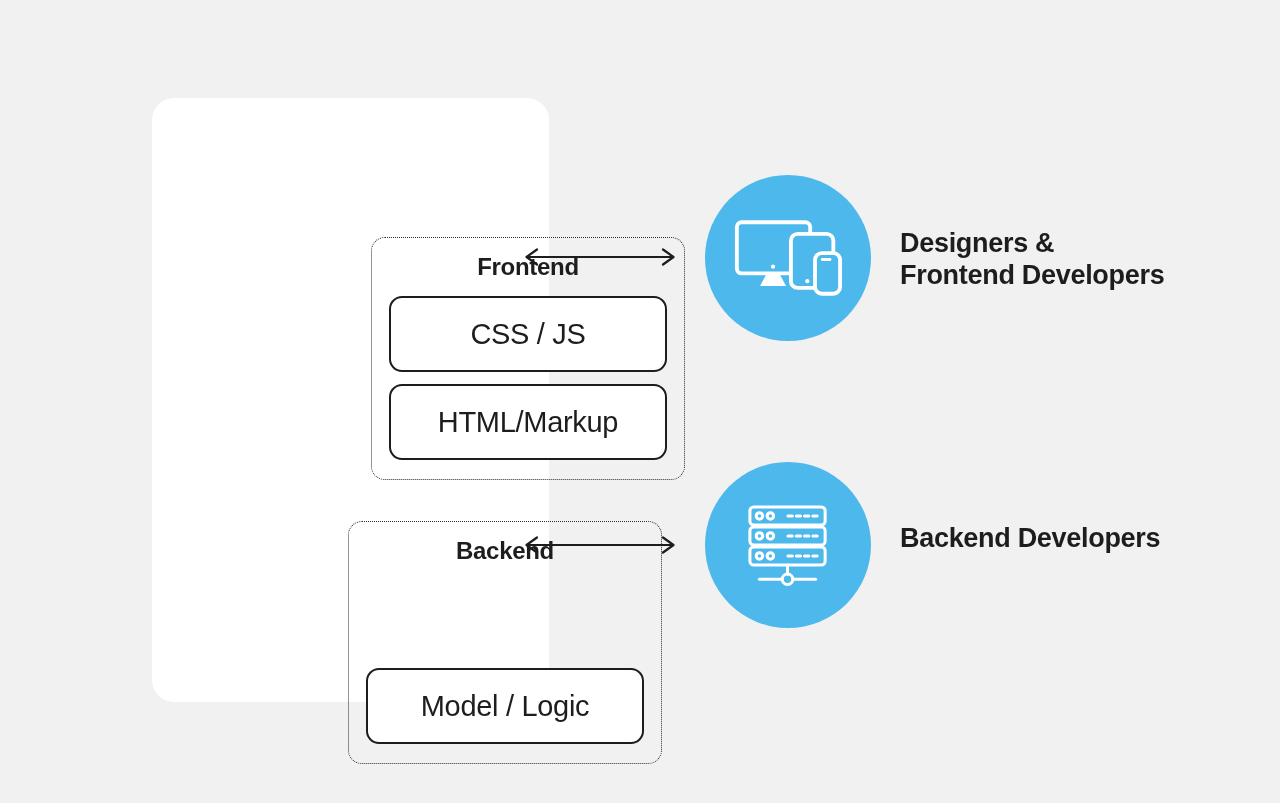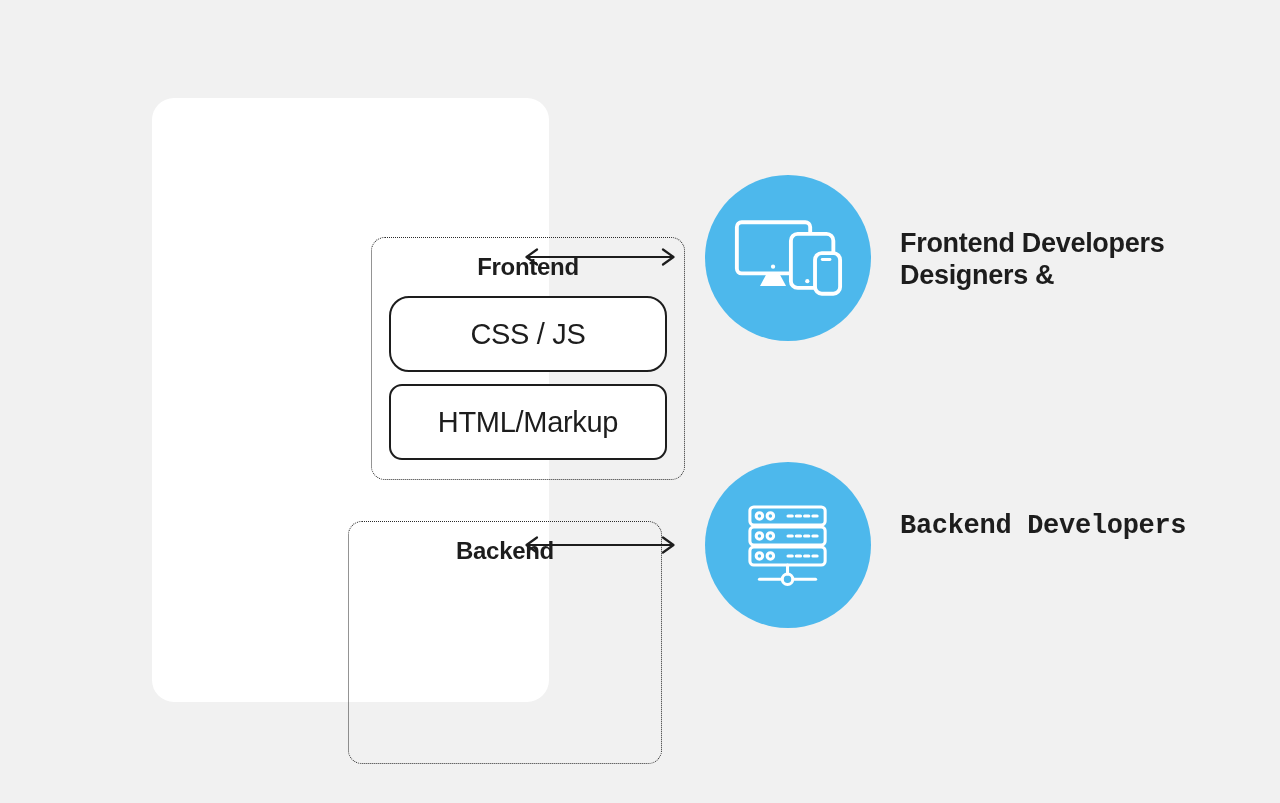--- a/index.html
+++ b/index.html
@@ -47,21 +47,21 @@
     background: #ffffff;
     border: 2px solid #1d1d1d;
     border-radius: 13px;
     box-sizing: border-box;
     display: flex;
     align-items: center;
     justify-content: center;
     font-size: 29px;
     letter-spacing: -0.3px;
   }
-  .layer-box.row-1 { top: 58px; border-radius: 20px; }
+  .layer-box.row-1 { top: 58px; }
   .layer-box.row-2 { top: 146px; align-items: center; }
 
   .arrow {
     position: absolute;
     left: 520px;
     width: 160px; height: 24px;
   }
   .arrow-1 { top: 245px; }
   .arrow-2 { top: 533px; }
   .arrow g {
@@ -100,39 +100,42 @@
   .actor-label {
     position: absolute;
     left: 900px;
     font-size: 27px;
     font-weight: 700;
     line-height: 32px;
     letter-spacing: -0.3px;
     white-space: nowrap;
   }
   .label-1 { top: 227px; }
-  .label-2 { top: 510px; font-family: Liberation Mono, monospace; }
+  .label-2 { top: 522px; }
 </style>
 </head>
 <body>
 
 <div class="stack-panel">
 
   <div class="group group-frontend">
     <div class="group-title">Frontend</div>
     <div class="layer-box row-1">
       <span>CSS / JS</span>
     </div>
     <div class="layer-box row-2">
       <span>HTML/Markup</span>
     </div>
   </div>
 
   <div class="group group-backend">
     <div class="group-title">Backend</div>
+    <div class="layer-box row-2">
+      <span>Model / Logic</span>
+    </div>
   </div>
 </div>
 
 <svg class="arrow arrow-1" viewBox="0 0 160 24">
   <g>
     <line x1="8" y1="12" x2="152" y2="12"></line>
     <path d="M17 4.5 L6.5 12 L17 19.5"></path>
     <path d="M143 4.5 L153.5 12 L143 19.5"></path>
   </g>
 </svg>
@@ -152,22 +155,22 @@
     <circle class="solid" cx="41.5" cy="50" r="2.2"></circle>
 
     <rect class="stroked occlude" x="60" y="16" width="44" height="56" rx="7"></rect>
     <circle class="solid" cx="77" cy="65" r="2.2"></circle>
 
     <rect class="stroked occlude" x="85" y="36" width="26" height="42" rx="7"></rect>
     <line class="stroked" style="stroke-width:3" x1="92.5" y1="42.5" x2="100.5" y2="42.5"></line>
   </svg>
 </div>
 <div class="actor-label label-1">
+  <div>Designers &amp;</div>
   <div>Frontend Developers</div>
-  <div>Designers &amp;</div>
 </div>
 
 <div class="actor-circle actor-2">
   <svg class="icon-art server-art" width="80" height="84" viewBox="0 0 84 88">
 
     <g>
       <rect class="stroked" x="2" y="4" width="79" height="19" rx="4"></rect>
       <circle class="stroked" cx="12" cy="13.5" r="3.4"></circle>
       <circle class="stroked" cx="23.5" cy="13.5" r="3.4"></circle>
       <line class="stroked" x1="42" y1="13.5" x2="73" y2="13.5" stroke-dasharray="4.5 4.2"></line>

